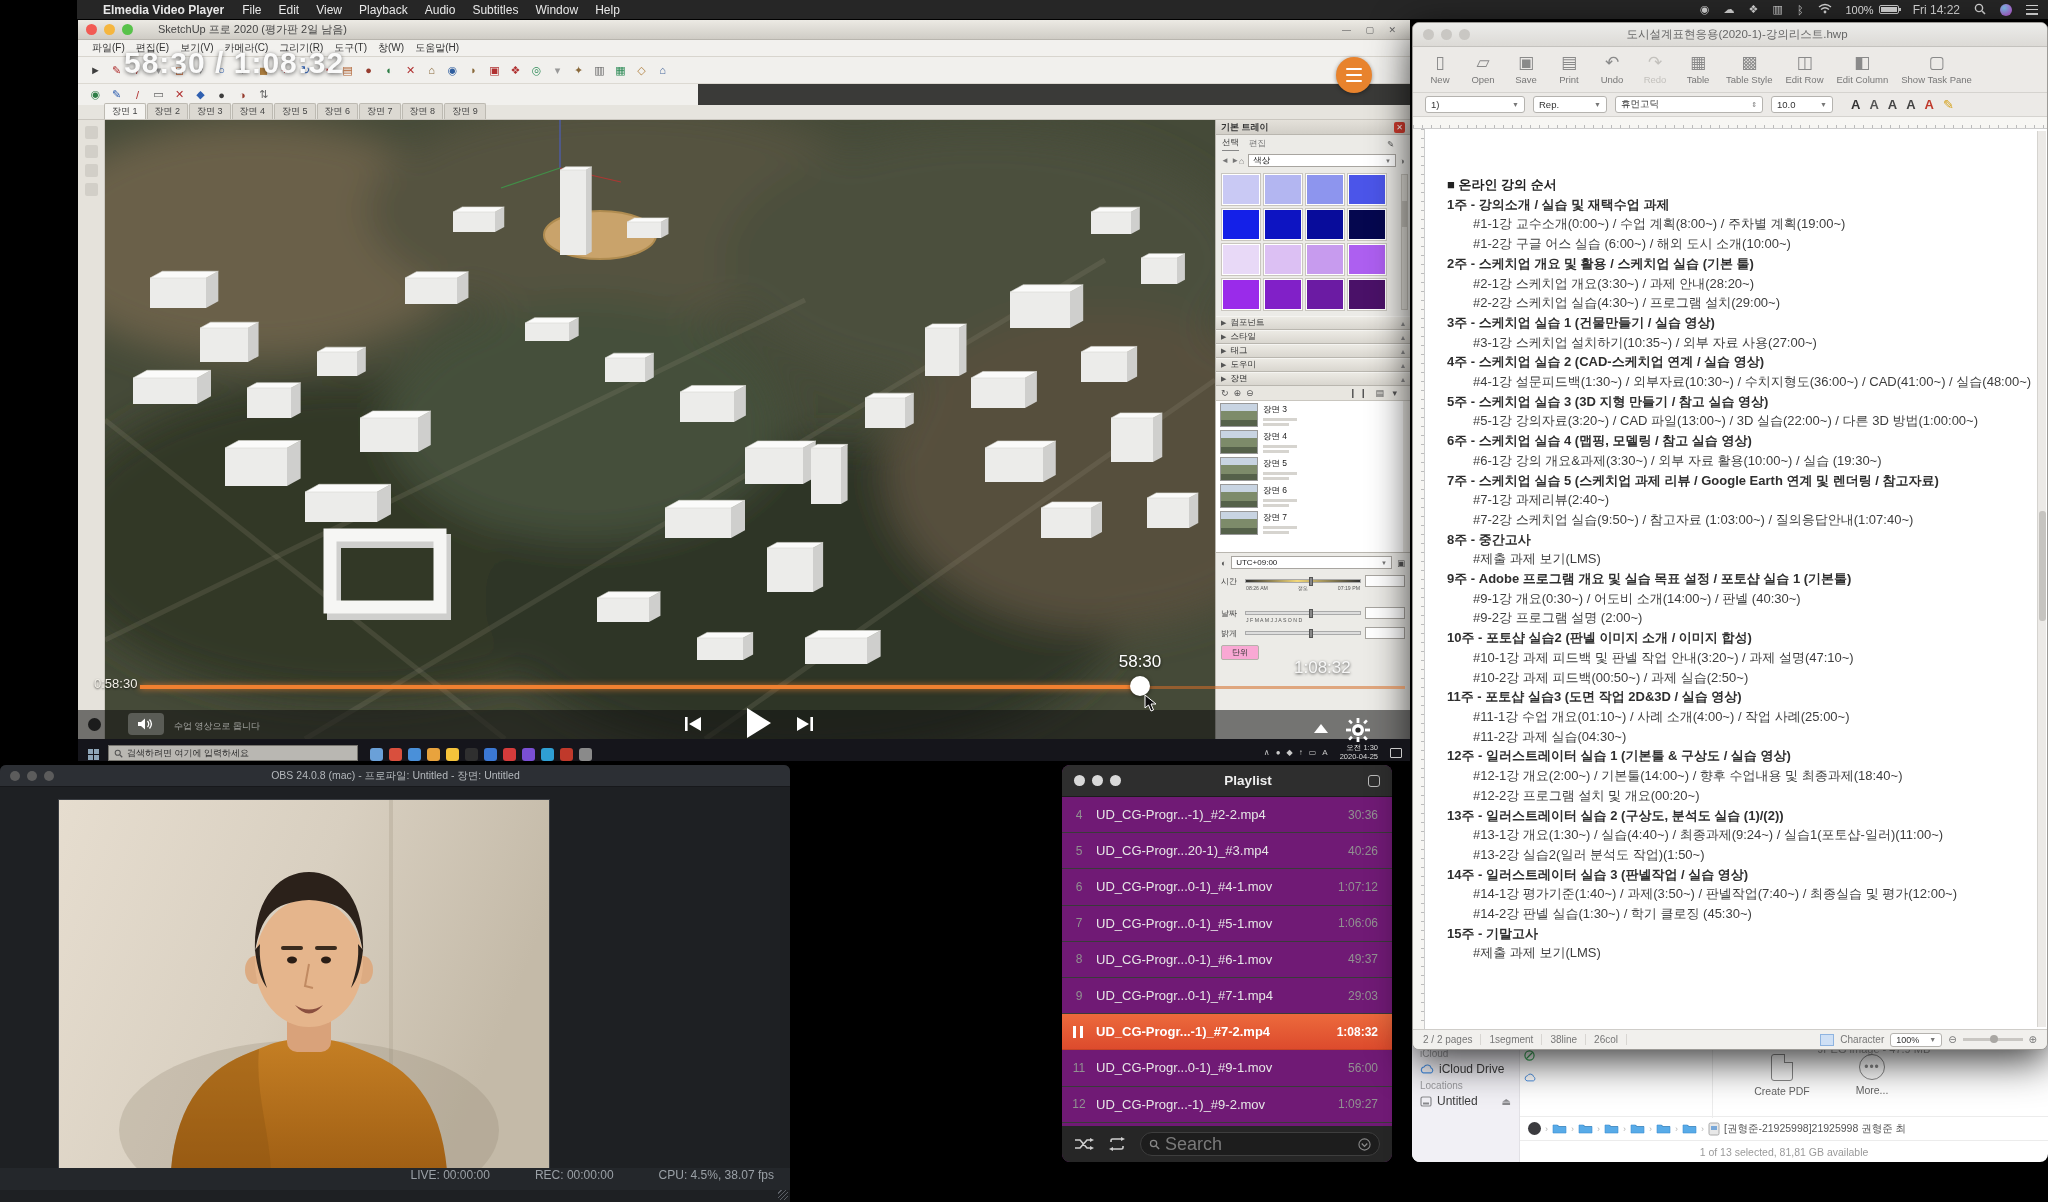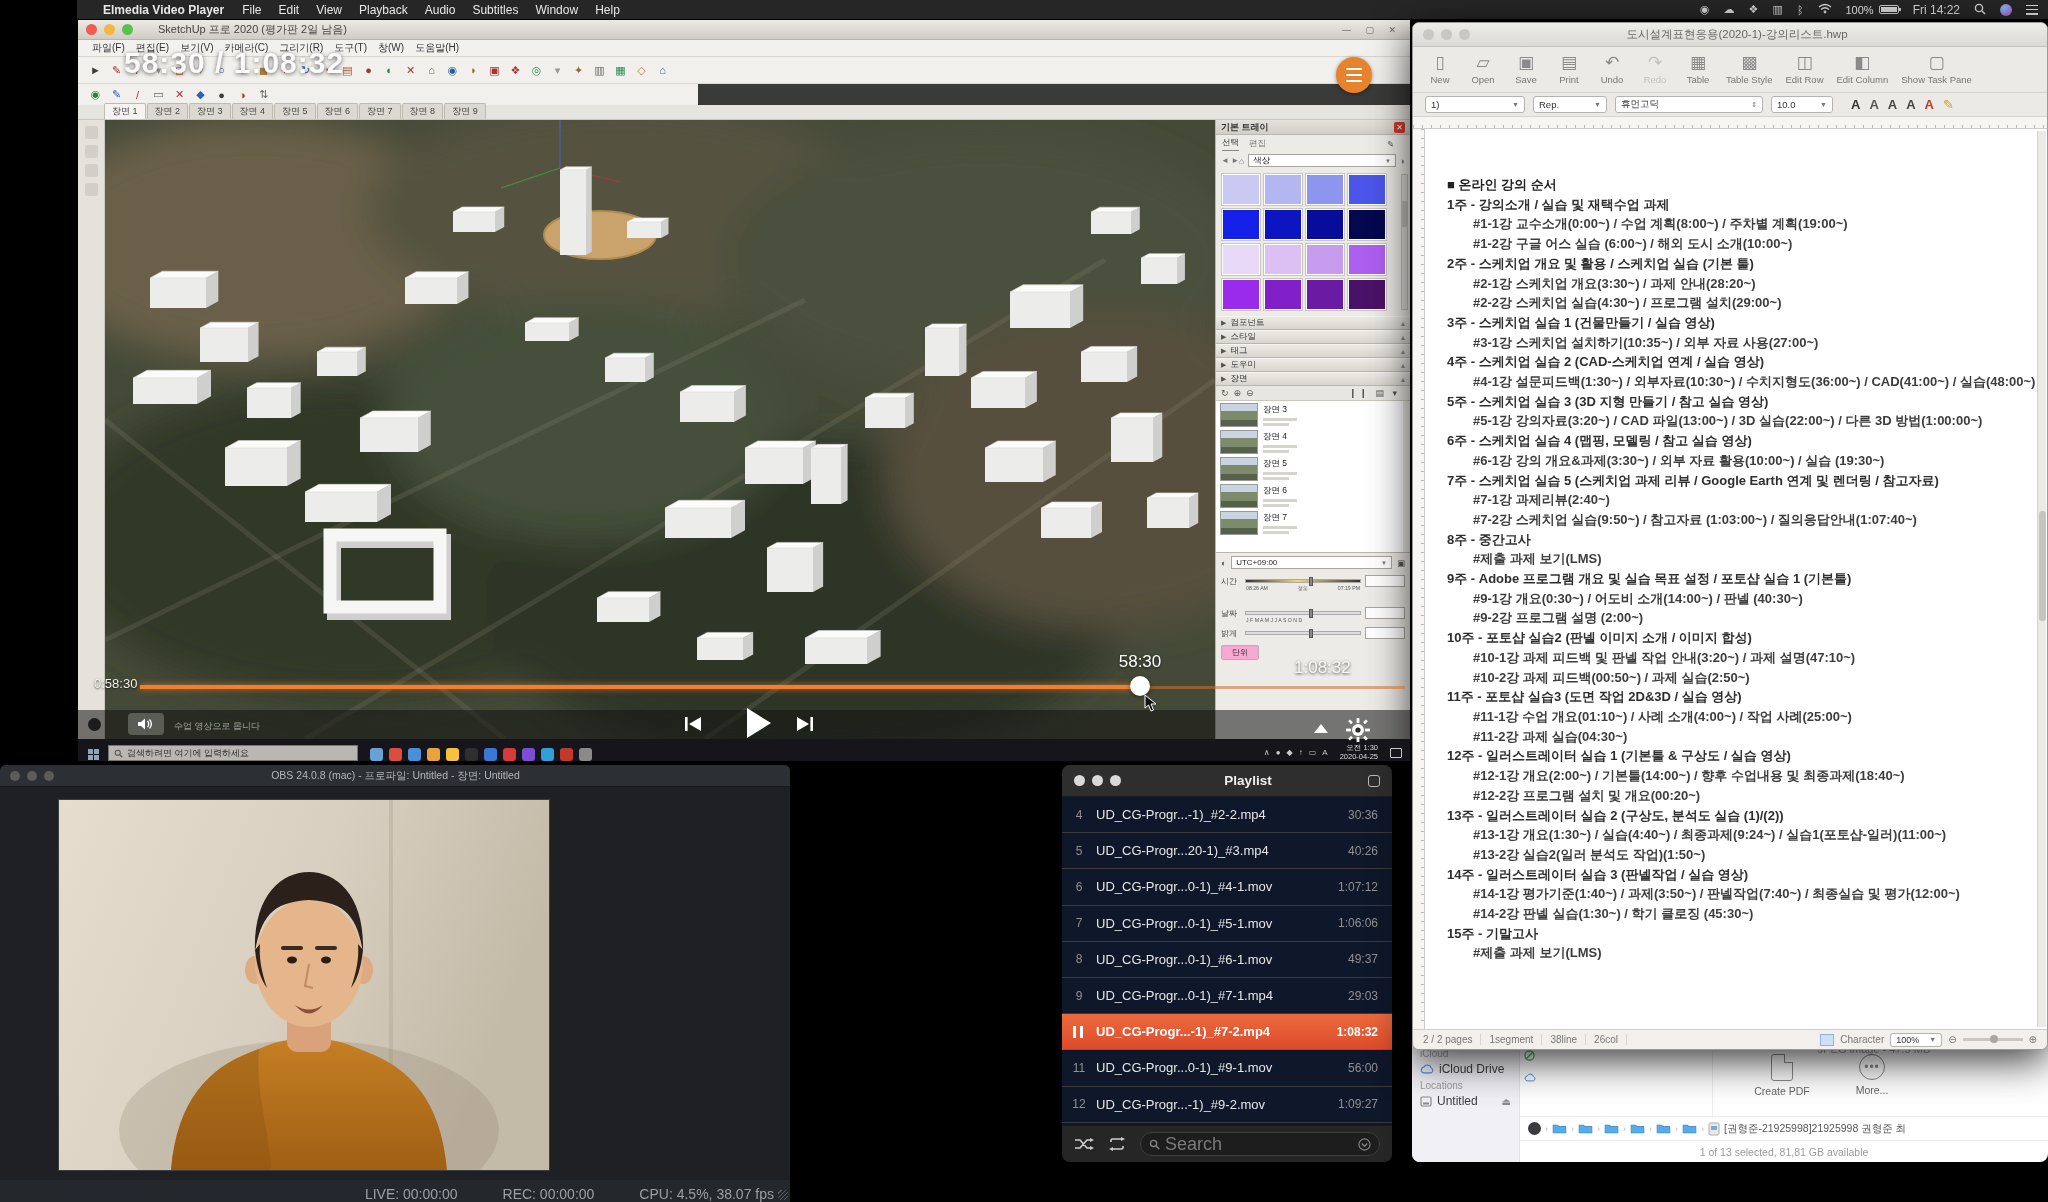--- a/index.html
+++ b/index.html
@@ -130,27 +130,27 @@
   .tb-clock{text-align:right;font-size:7.5px;line-height:8.5px;color:#ddd;margin:0 6px;}
   .tb-ac{width:12px;height:10px;border:1px solid #c9c9c9;border-radius:1px;margin-right:2px;}
 
   
   #obswin{position:absolute;left:0;top:765px;width:790px;height:437px;background:#1e2023;border-radius:6px 6px 0 0;
     box-shadow:0 0 18px rgba(0,0,0,.7);overflow:hidden;}
   .obs-title{height:22px;background:#2c2f34;display:flex;align-items:center;padding:0 10px;border-bottom:1px solid #17181b;}
   .obs-title .dot{width:10px;height:10px;border-radius:50%;background:#5c5c5c;margin-right:7px;}
   .obs-title .txt{flex:1;text-align:center;font-size:10.5px;color:#b4b8bc;margin-right:50px;}
   .obs-canvas{position:absolute;left:58px;top:34px;width:492px;height:372px;border:1px solid #3a3d42;background:#111;}
-  .obs-status{position:absolute;left:0;right:0;bottom:0;height:22px;display:flex;align-items:flex-end;justify-content:flex-end;
-    gap:45px;padding-right:16px;font-size:14px;color:#9aa0a6;background:#24272b;}
+  .obs-status{position:absolute;left:0;right:0;bottom:12px;height:22px;display:flex;align-items:flex-start;justify-content:flex-end;
+    gap:45px;padding-right:16px;font-size:12px;color:#9aa0a6;background:#24272b;}
   .obs-grip{position:absolute;right:2px;bottom:2px;width:10px;height:10px;
     background:repeating-linear-gradient(135deg,transparent 0 2px,#5a5e64 2px 3px);}
 
   
-  #plwin{position:absolute;left:1062px;top:765px;width:330px;height:397px;background:#0f172a;border-radius:8px;
+  #plwin{position:absolute;left:1062px;top:765px;width:330px;height:397px;background:#701a75;border-radius:8px;
     box-shadow:0 8px 30px rgba(0,0,0,.8);overflow:hidden;display:flex;flex-direction:column;}
   .pl-head{height:32px;display:flex;align-items:center;padding:0 12px;background:#2e2e2e;border-bottom:1px solid #1c1c1c;}
   .pl-dot{width:11px;height:11px;border-radius:50%;background:#d9d9d9;margin-right:7px;}
   .pl-title{flex:1;text-align:center;font-size:13.5px;font-weight:700;color:#efefef;}
   .pl-sqicon{width:12px;height:12px;border:1.5px solid #bbb;border-radius:3px;}
   .pl-list{flex:1;}
   .pl-row{display:grid;grid-template-columns:34px 1fr 62px;align-items:center;height:36.2px;border-bottom:1px solid #3a3a3a;}
   .pl-num{text-align:center;font-size:12px;color:#919191;position:relative;}
   .pl-name{font-size:13px;color:#e6e6e6;white-space:nowrap;overflow:hidden;}
   .pl-dur{font-size:12px;color:#919191;text-align:right;padding-right:14px;}
@@ -181,21 +181,21 @@
   .fmt-ic{font-size:13px;font-weight:700;}
   .hwp-ruler{height:12px;background:#f7f6f3;border-bottom:1px solid #ccc;position:relative;
     background-image:repeating-linear-gradient(90deg,#bbb 0 1px,transparent 1px 9px);background-size:100% 4px;background-position:0 8px;background-repeat:no-repeat;}
   .hwp-body{position:absolute;left:0;right:0;top:106px;bottom:20px;background:#fff;}
   .hwp-vruler{position:absolute;left:0;top:0;bottom:0;width:12px;background:#f7f6f3;border-right:1px solid #ccc;
     background-image:repeating-linear-gradient(180deg,#bbb 0 1px,transparent 1px 9px);background-size:4px 100%;background-repeat:no-repeat;background-position:8px 0;}
   .hwp-doc{position:absolute;left:12px;right:12px;top:0;bottom:0;padding:46px 6px 8px 22px;overflow:hidden;}
   .hwp-doc p{margin:0;font-size:13px;line-height:19.7px;color:#3d3d3d;white-space:nowrap;}
   .hwp-doc p.h{font-weight:700;color:#222;}
   .hwp-doc p.w{font-weight:700;color:#2e2e2e;}
-  .hwp-doc p.l{padding-left:26px;font-weight:bold;}
+  .hwp-doc p.l{padding-left:26px;}
   .hwp-scroll{position:absolute;right:1px;top:2px;bottom:2px;width:9px;background:#eceae7;border-left:1px solid #d5d3cf;}
   .hwp-scroll i{display:block;width:7px;height:110px;background:#c6c4c0;border-radius:3px;margin:380px auto 0;}
   .hwp-status{position:absolute;left:0;right:0;bottom:0;height:20px;background:#f1f0ed;border-top:1px solid #cfcdc9;
     display:flex;align-items:center;font-size:10px;color:#777;padding:0 10px;gap:8px;}
   .hwp-status .seg{padding-right:8px;border-right:1px solid #d8d6d2;}
   .hwp-status .right{margin-left:auto;display:flex;align-items:center;gap:6px;}
   .hwp-status .modebox{width:14px;height:12px;background:#cfe0f5;border:1px solid #8fb4e0;}
   .zoom-slider{width:60px;height:3px;background:#c9c7c3;position:relative;}
   .zoom-slider i{position:absolute;left:45%;top:-3px;width:8px;height:8px;border-radius:50%;background:#a9a7a3;}
 

